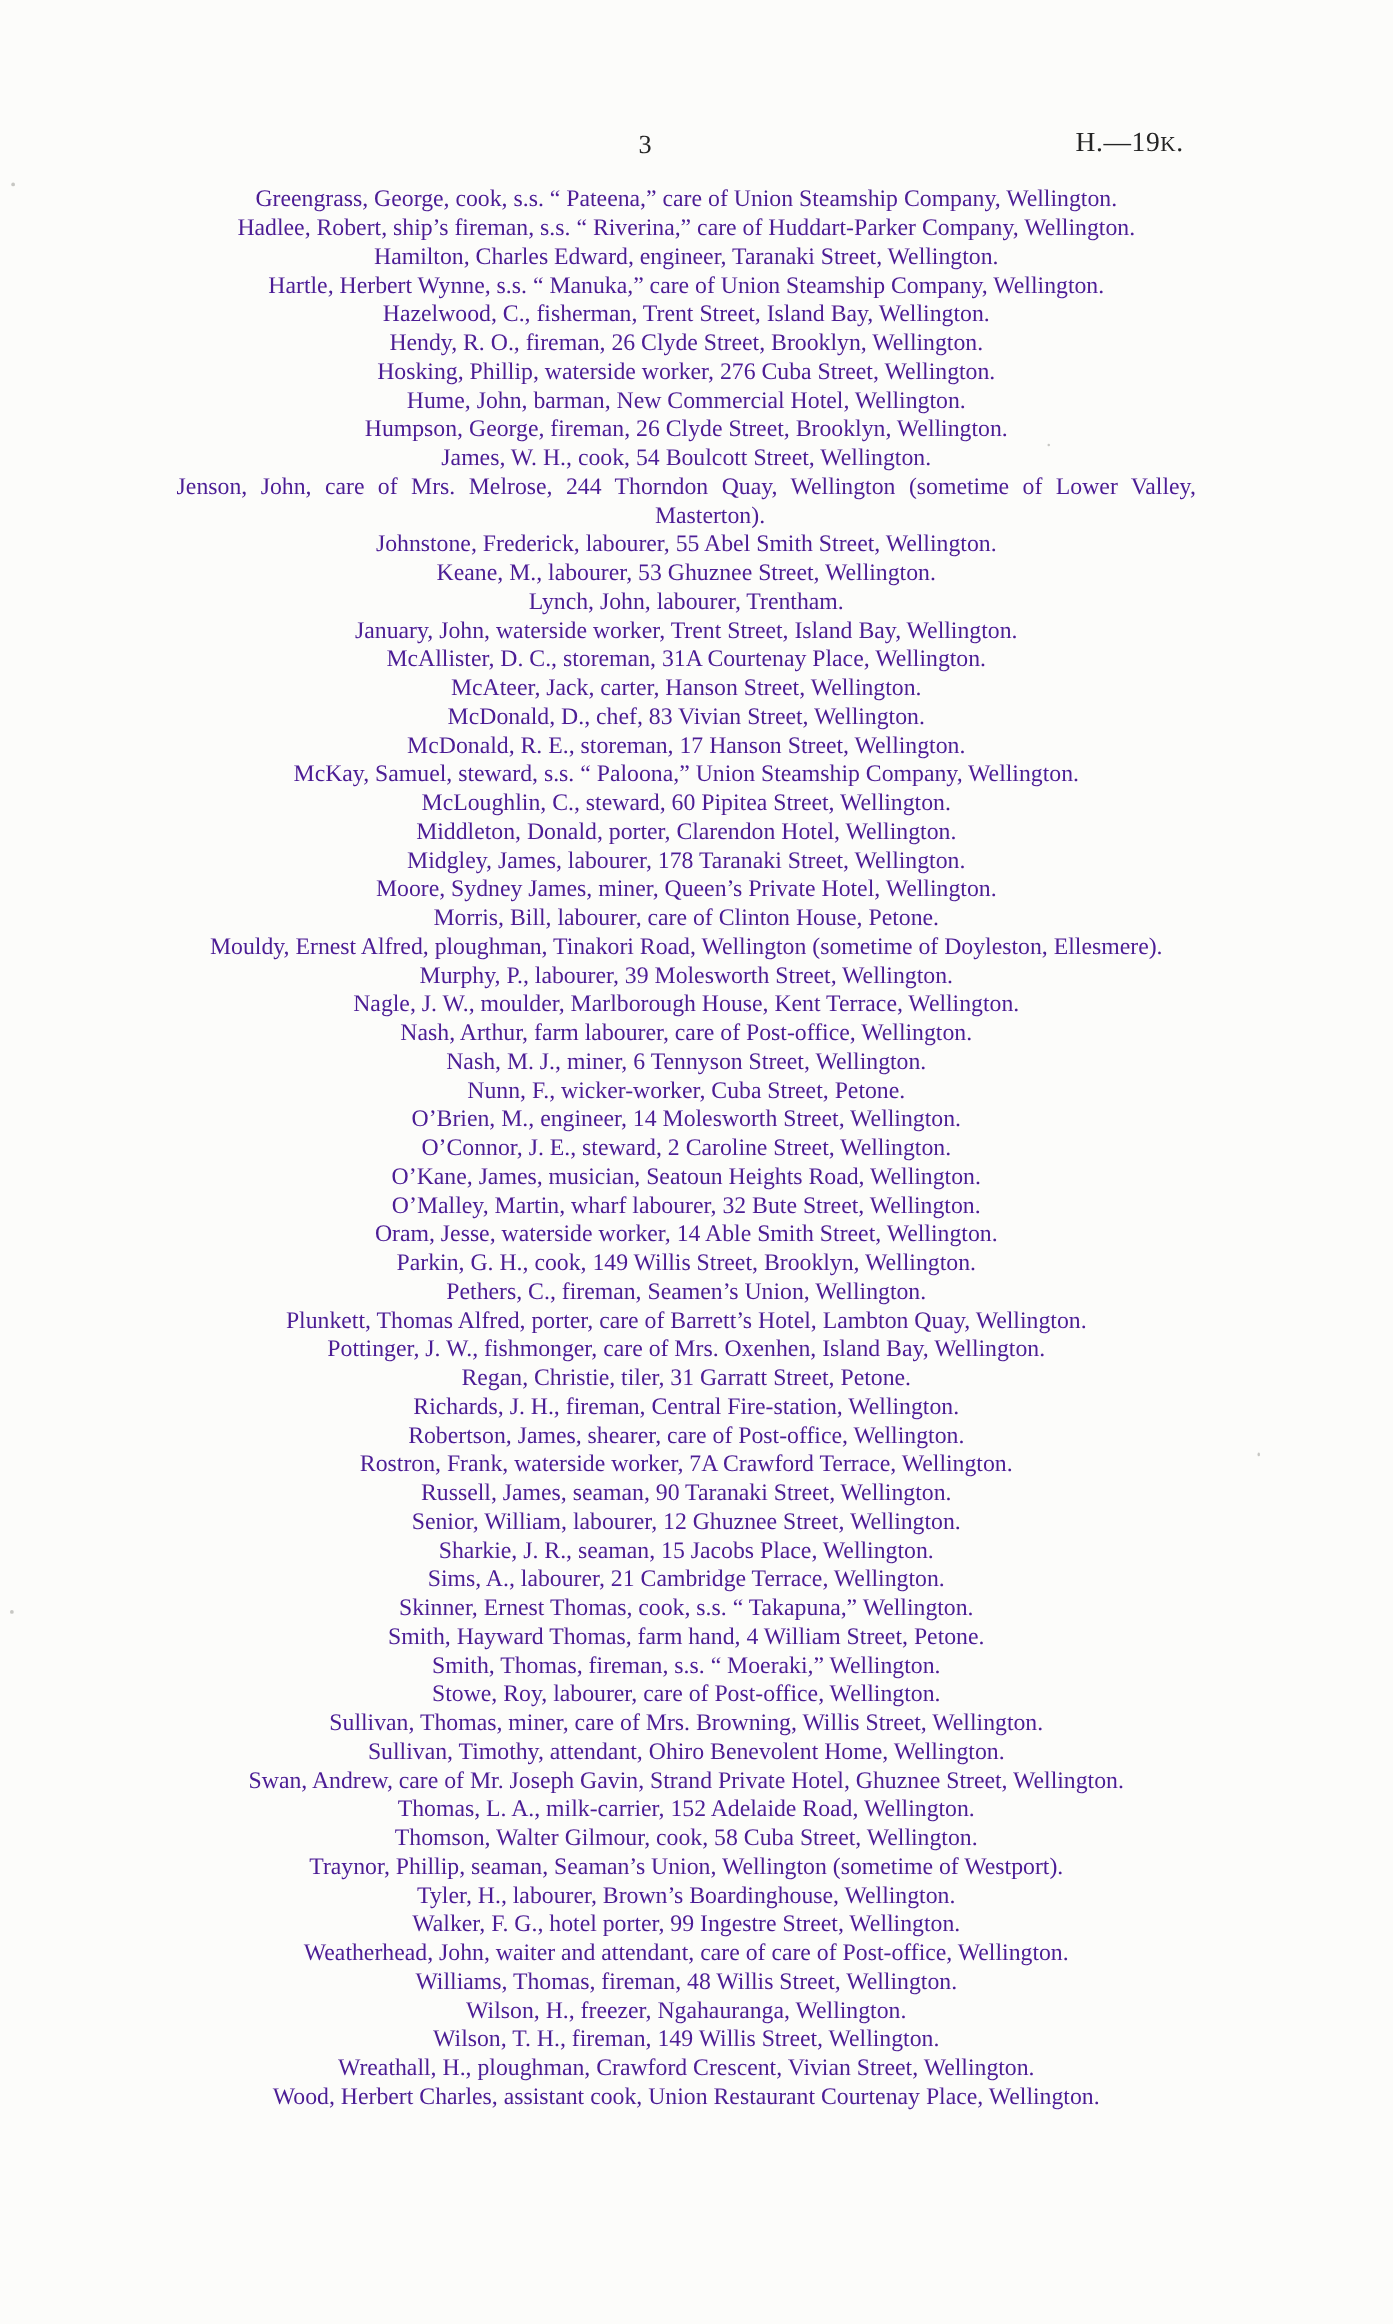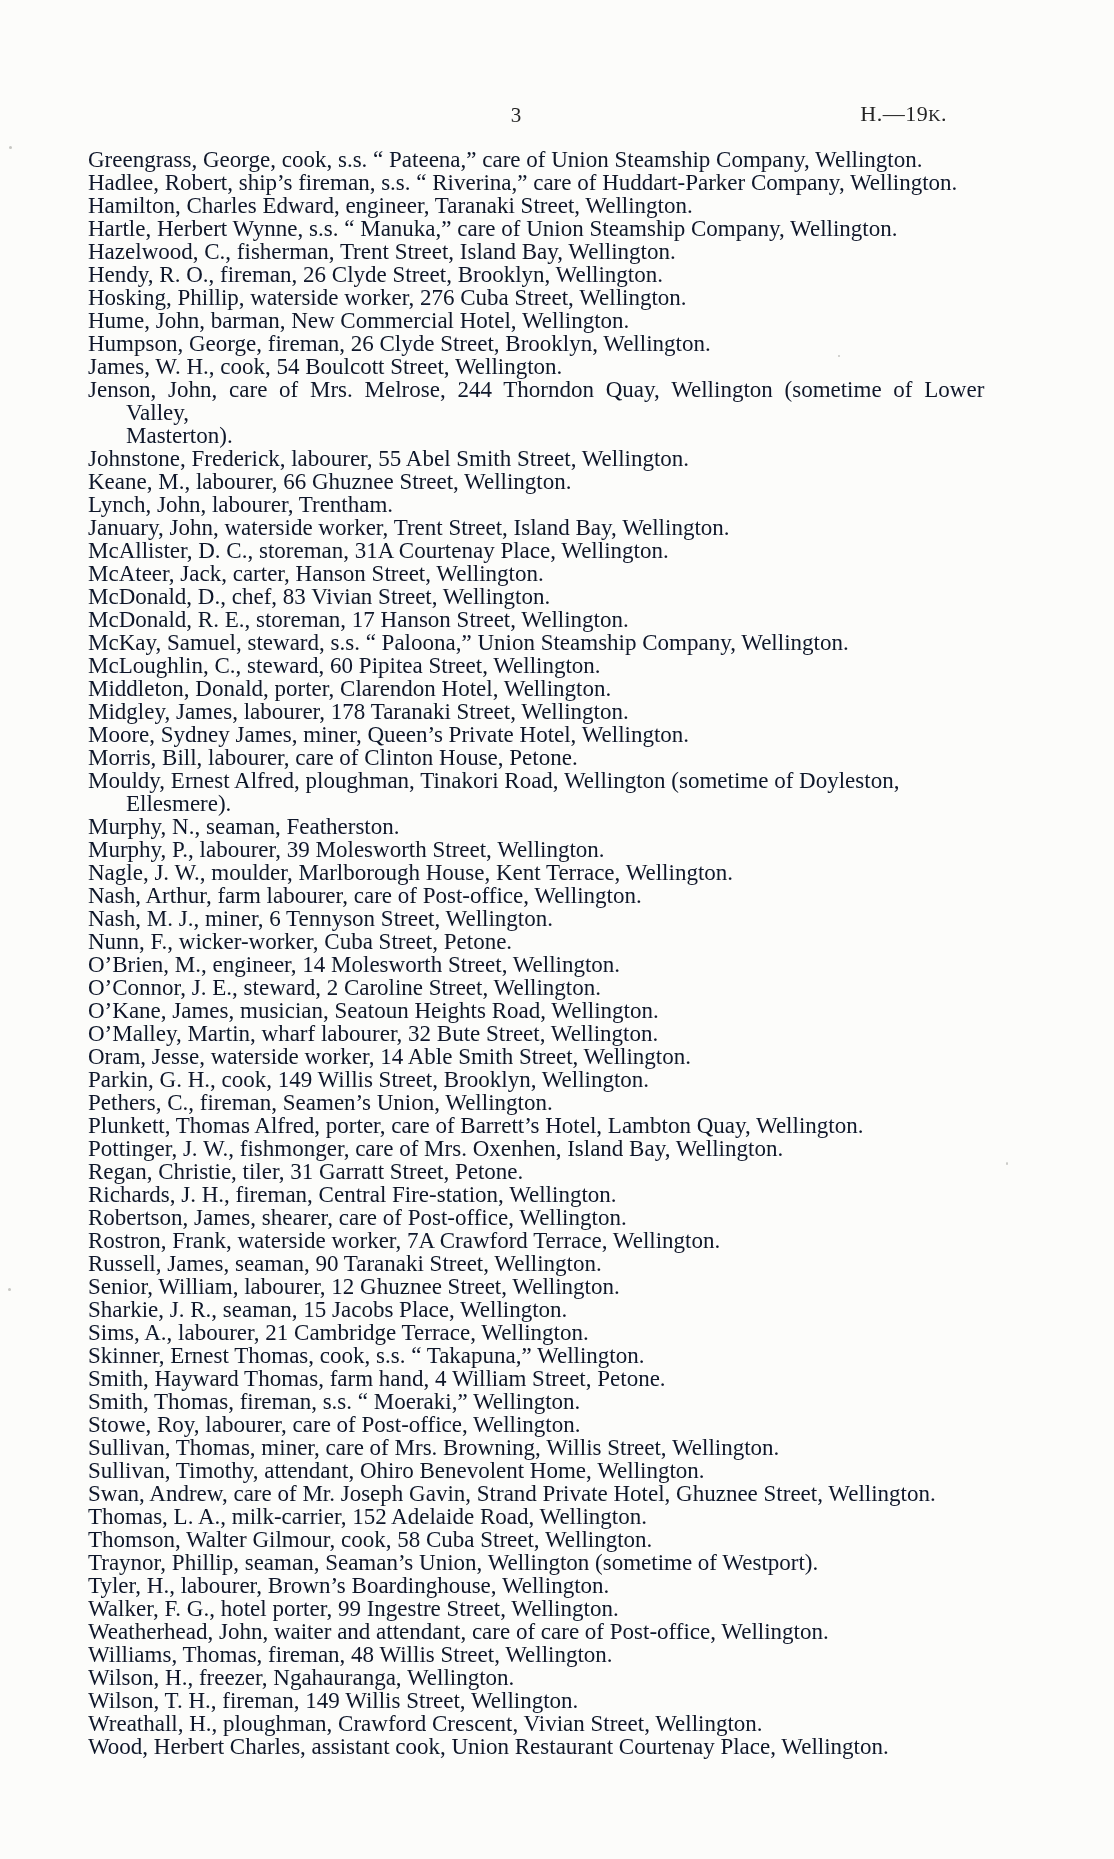--- a/index.html
+++ b/index.html
@@ -38,23 +38,24 @@
     font-family: Liberation Serif, serif;
   }
   .doc-reference .smallcap {
     font-size: 17px;
   }
   .entries {
     position: absolute;
     top: 148px;
     left: 88px;
     width: 922px;
-    font-size: 23px;
+    font-size: 19px;
     line-height: 23px;
-    color: #0f172a;
+    color: #4c1d95;
+    text-align: center;
   }
   .entry {
     margin: 0;
     padding-left: 38px;
     text-indent: -38px;
   }
   .entry .j1 {
     word-spacing: 6px; 
   }
   
@@ -80,35 +81,34 @@
       <p class="entry"><span>Hamilton, Charles Edward, engineer, Taranaki Street, Wellington.</span></p>
       <p class="entry"><span>Hartle, Herbert Wynne, s.s. “ Manuka,” care of Union Steamship Company, Wellington.</span></p>
       <p class="entry"><span>Hazelwood, C., fisherman, Trent Street, Island Bay, Wellington.</span></p>
       <p class="entry"><span>Hendy, R. O., fireman, 26 Clyde Street, Brooklyn, Wellington.</span></p>
       <p class="entry"><span>Hosking, Phillip, waterside worker, 276 Cuba Street, Wellington.</span></p>
       <p class="entry"><span>Hume, John, barman, New Commercial Hotel, Wellington.</span></p>
       <p class="entry"><span>Humpson, George, fireman, 26 Clyde Street, Brooklyn, Wellington.</span></p>
       <p class="entry"><span>James, W. H., cook, 54 Boulcott Street, Wellington.</span></p>
       <p class="entry wrapped"><span class="j1">Jenson, John, care of Mrs. Melrose, 244 Thorndon Quay, Wellington (sometime of Lower Valley,</span><br><span>Masterton).</span></p>
       <p class="entry"><span>Johnstone, Frederick, labourer, 55 Abel Smith Street, Wellington.</span></p>
-      <p class="entry"><span>Keane, M., labourer, 66 Ghuznee Street, Wellington.</span></p>
+      <p class="entry"><span>Keane, M., labourer, 53 Ghuznee Street, Wellington.</span></p>
       <p class="entry"><span>Lynch, John, labourer, Trentham.</span></p>
       <p class="entry"><span>January, John, waterside worker, Trent Street, Island Bay, Wellington.</span></p>
       <p class="entry"><span>McAllister, D. C., storeman, 31A Courtenay Place, Wellington.</span></p>
       <p class="entry"><span>McAteer, Jack, carter, Hanson Street, Wellington.</span></p>
       <p class="entry"><span>McDonald, D., chef, 83 Vivian Street, Wellington.</span></p>
       <p class="entry"><span>McDonald, R. E., storeman, 17 Hanson Street, Wellington.</span></p>
       <p class="entry"><span>McKay, Samuel, steward, s.s. “ Paloona,” Union Steamship Company, Wellington.</span></p>
       <p class="entry"><span>McLoughlin, C., steward, 60 Pipitea Street, Wellington.</span></p>
       <p class="entry"><span>Middleton, Donald, porter, Clarendon Hotel, Wellington.</span></p>
       <p class="entry"><span>Midgley, James, labourer, 178 Taranaki Street, Wellington.</span></p>
       <p class="entry"><span>Moore, Sydney James, miner, Queen’s Private Hotel, Wellington.</span></p>
       <p class="entry"><span>Morris, Bill, labourer, care of Clinton House, Petone.</span></p>
       <p class="entry"><span>Mouldy, Ernest Alfred, ploughman, Tinakori Road, Wellington (sometime of Doyleston, Ellesmere).</span></p>
-      <p class="entry"><span>Murphy, N., seaman, Featherston.</span></p>
       <p class="entry"><span>Murphy, P., labourer, 39 Molesworth Street, Wellington.</span></p>
       <p class="entry"><span>Nagle, J. W., moulder, Marlborough House, Kent Terrace, Wellington.</span></p>
       <p class="entry"><span>Nash, Arthur, farm labourer, care of Post-office, Wellington.</span></p>
       <p class="entry"><span>Nash, M. J., miner, 6 Tennyson Street, Wellington.</span></p>
       <p class="entry"><span>Nunn, F., wicker-worker, Cuba Street, Petone.</span></p>
       <p class="entry"><span>O’Brien, M., engineer, 14 Molesworth Street, Wellington.</span></p>
       <p class="entry"><span>O’Connor, J. E., steward, 2 Caroline Street, Wellington.</span></p>
       <p class="entry"><span>O’Kane, James, musician, Seatoun Heights Road, Wellington.</span></p>
       <p class="entry"><span>O’Malley, Martin, wharf labourer, 32 Bute Street, Wellington.</span></p>
       <p class="entry"><span>Oram, Jesse, waterside worker, 14 Able Smith Street, Wellington.</span></p>

